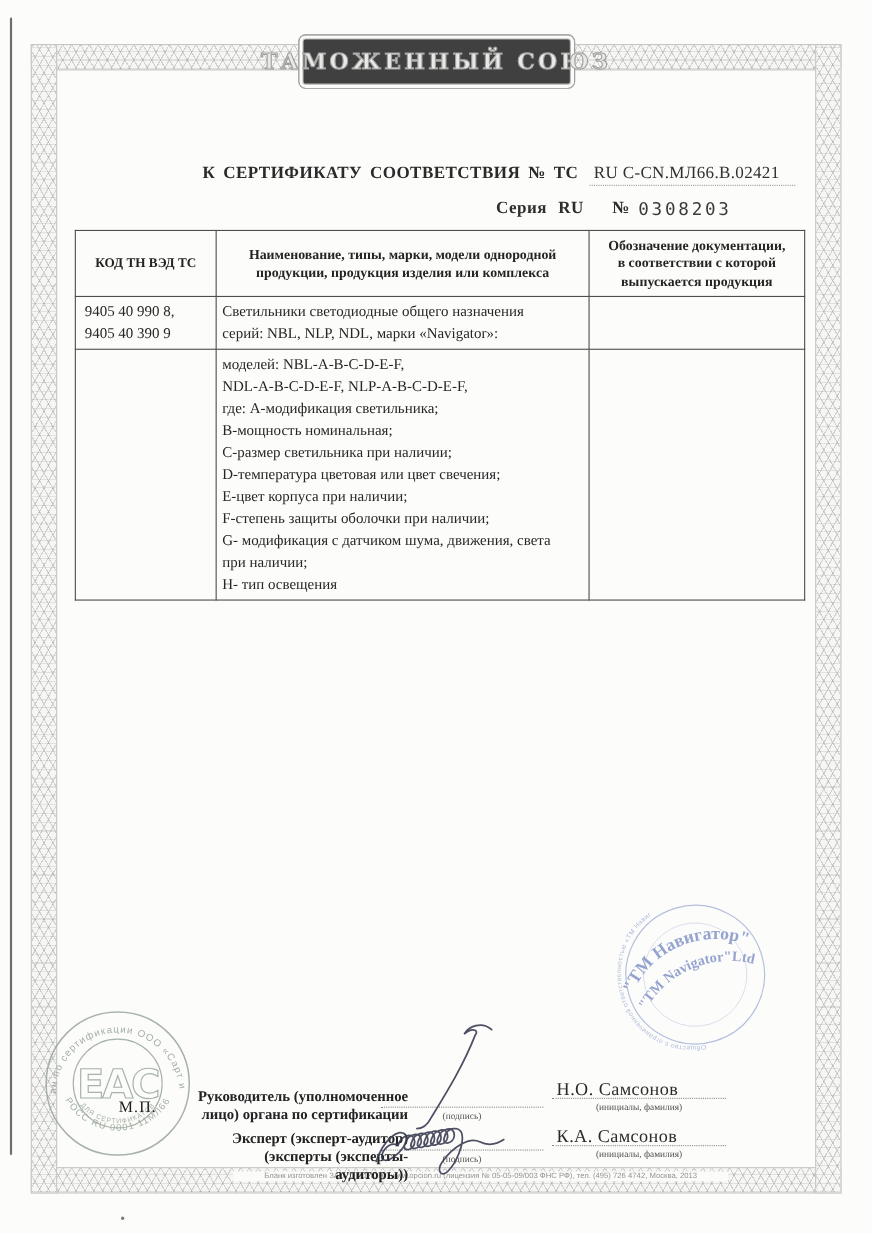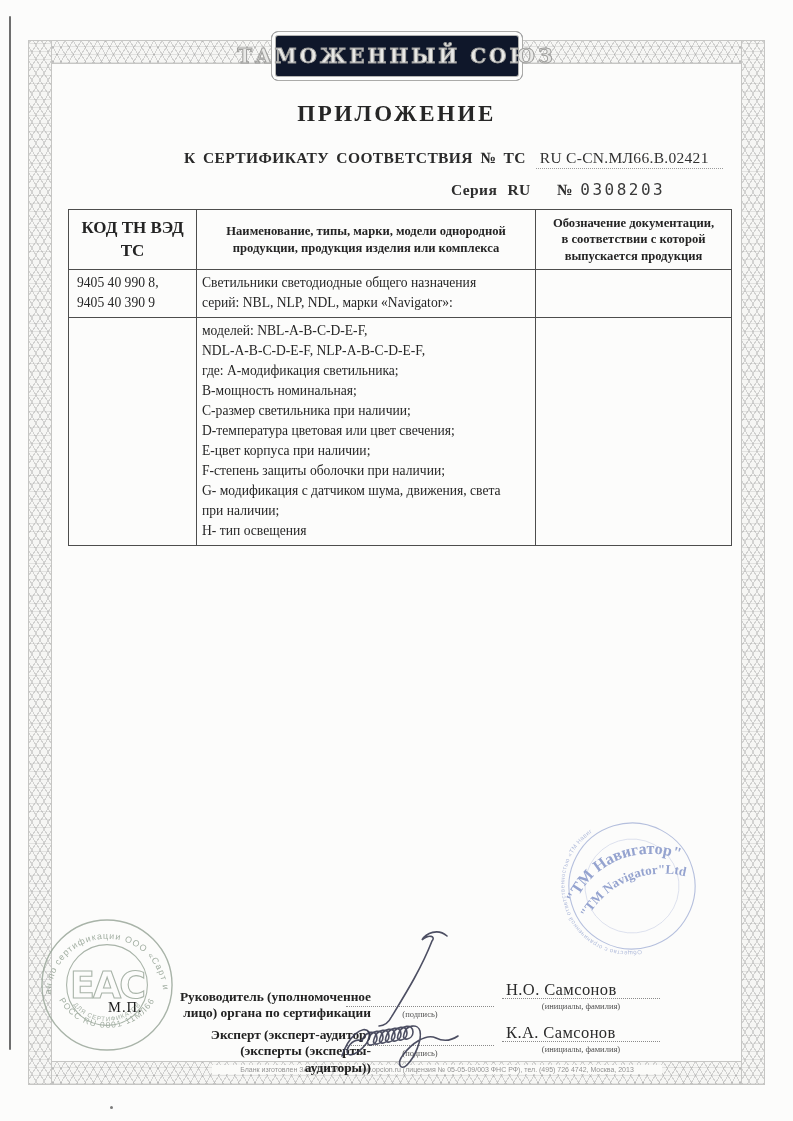--- a/index.html
+++ b/index.html
@@ -18,21 +18,21 @@
     border:1px solid #c6c6c4;
   }
   .band-top    { left:28px; top:40px;   width:737px; height:24px; }
   .band-bottom { left:28px; top:1061px; width:737px; height:24px; }
   .band-left   { left:28px; top:40px;   width:24px;  height:1045px; }
   .band-right  { left:741px; top:40px;  width:24px;  height:1045px; }
 
   
   .banner {
     position:absolute; left:50%; top:31px; transform:translateX(-50%);
-    width:252px; height:50px; background:#0f172a;
+    width:252px; height:50px; background:#404040;
     border:1.5px solid #ababa9; border-radius:7px;
     box-shadow: inset 0 0 0 3px #fcfcfb, inset 0 0 0 4px #b3b3b1;
     display:flex; align-items:center; justify-content:center; z-index:3;
   }
   .banner span {
     font-family:'DejaVu Serif',serif; font-weight:bold; font-size:20px; letter-spacing:3px;
     color:#e9e9e7; -webkit-text-stroke:1px #9f9f9d; white-space:nowrap;
   }
 
   
@@ -47,21 +47,21 @@
   .series-num-sign { font-size:15.5px; font-weight:bold; margin-left:26px; }
   .series-number { margin-left:8px; font-family:'DejaVu Sans Mono',monospace; font-size:16px;
                    letter-spacing:2.5px; color:#3a3a3a; }
 
   
   table.doc-table { position:absolute; left:68px; top:209px; width:663px;
                     border-collapse:collapse; table-layout:fixed; }
   .doc-table th, .doc-table td { border:1px solid #4d4d4d; vertical-align:top; white-space:pre-line; }
   .doc-table th { font-size:12.6px; font-weight:bold; text-align:center; vertical-align:middle;
                   padding:5px 6px; line-height:1.3; height:48px; color:#242424; }
-  .doc-table th.th-code { font-size:17px; }
+  .doc-table th.th-code { font-size:12px; }
   .doc-table td { font-size:13.6px; line-height:20px; padding:3px 6px 4px 8px; color:#262626; }
   .doc-table td.cell-name { padding-left:5px; }
   .doc-table tr.row-first td { height:38px; }
 
   
   .mp-label { position:absolute; left:108px; top:999px; font-size:14.5px; letter-spacing:1px;
               color:#1d1d1d; z-index:4; }
   .role { position:absolute; left:176px; width:195px; font-size:13.4px; font-weight:bold;
           line-height:1.22; color:#222; white-space:pre-line; z-index:4;text-align:right; }
   .role-head { top:989px; }
@@ -104,21 +104,20 @@
 
   <div class="band band-top"></div>
   <div class="band band-bottom"></div>
   <div class="band band-left"></div>
   <div class="band band-right"></div>
 
   <div class="banner">
     <span>ТАМОЖЕННЫЙ СОЮЗ</span>
   </div>
 
-  <div class="title">ПРИЛОЖЕНИЕ</div>
   <div class="subtitle-row">
     <span class="subtitle-label">К СЕРТИФИКАТУ СООТВЕТСТВИЯ  № ТС</span>
     <span class="cert-no">RU C-CN.МЛ66.В.02421</span>
   </div>
   <div class="series-row">
     <span class="series-label">Серия  RU</span>
     <span class="series-num-sign">№</span>
     <span class="series-number">0308203</span>
   </div>
 

